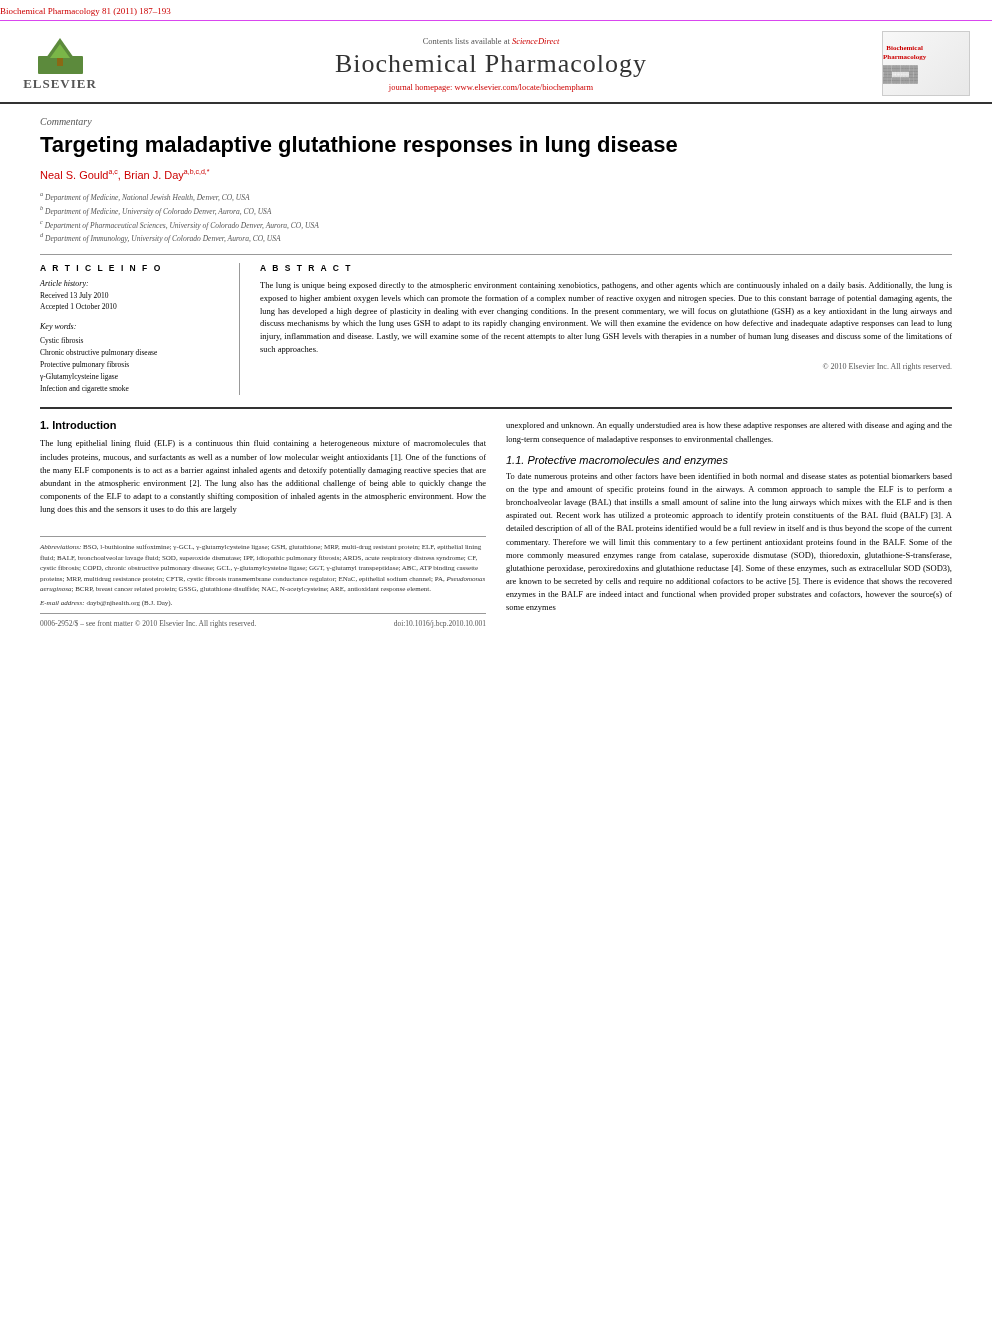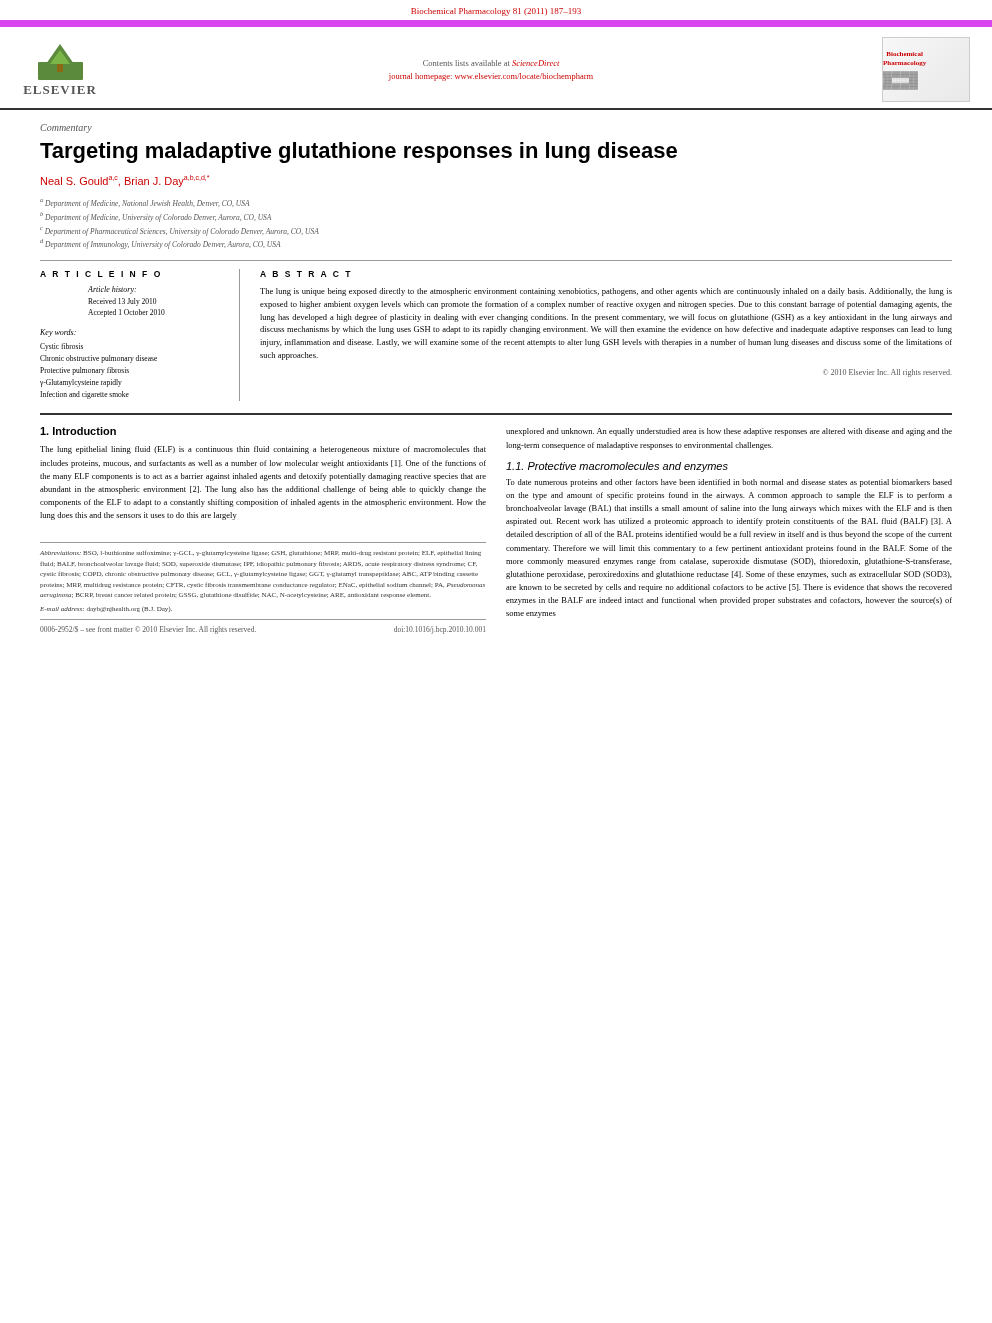--- a/index.html
+++ b/index.html
@@ -12,25 +12,24 @@
     }
     .page {
       width: 992px;
       min-height: 1323px;
       background: #fff;
       padding: 0;
     }
     
     .top-bar {
       width: 100%;
-      text-align: center;
       font-size: 9px;
       color: #c00;
       padding: 6px 0 4px 0;
-      border-bottom: 7px solid #d946ef;
+      border-bottom: 1px solid #d946ef;
     }
     
     .journal-header {
       display: flex;
       align-items: center;
       padding: 10px 20px 6px 20px;
       border-bottom: 2px solid #333;
       position: relative;
     }
     .elsevier-logo {
@@ -149,21 +148,20 @@
       letter-spacing: 2px;
       color: #000;
       font-family: Arial, sans-serif;
       font-weight: bold;
       margin-bottom: 6px;
       text-transform: uppercase;
     }
     .article-history {
       font-size: 7.5px;
       margin-bottom: 8px;
-      margin-left: 48px;
     }
     .article-history .label {
       font-style: italic;
       font-size: 8px;
       display: block;
       margin-bottom: 2px;
     }
     .article-history p {
       font-size: 7.5px;
       line-height: 1.5;
@@ -287,20 +285,21 @@
         </svg>
         <div class="elsevier-text">ELSEVIER</div>
       </div>
     </div>
 
     <div class="journal-title-area">
       <div class="sciencedirect-line">
         <span>Contents lists available at</span>
         <span class="sciencedirect-link">ScienceDirect</span>
       </div>
+      <div class="journal-name">Biochemical Pharmacology</div>
       <div class="journal-homepage">
         <span>journal homepage: www.elsevier.com/locate/biochempharm</span>
       </div>
     </div>
 
     <div class="journal-logo-right">
       <div class="journal-logo-box">
         <div style="font-size:7px; font-weight:bold; color:#c00; text-align:center; line-height:1.3;">
           <div>Biochemical</div>
           <div>Pharmacology</div>
@@ -338,21 +337,21 @@
         <div class="article-history">
           <span class="label">Article history:</span>
           <p>Received 13 July 2010</p>
           <p>Accepted 1 October 2010</p>
         </div>
         <div class="keywords">
           <span class="label">Key words:</span>
           <div>Cystic fibrosis</div>
           <div>Chronic obstructive pulmonary disease</div>
           <div>Protective pulmonary fibrosis</div>
-          <div>γ-Glutamylcysteine rapidly</div>
+          <div>γ-Glutamylcysteine ligase</div>
           <div>Infection and cigarette smoke</div>
         </div>
       </div>
 
       <div class="abstract-col">
         <div class="section-header">A B S T R A C T</div>
         <div class="abstract-text">The lung is unique being exposed directly to the atmospheric environment containing xenobiotics, pathogens, and other agents which are continuously inhaled on a daily basis. Additionally, the lung is exposed to higher ambient oxygen levels which can promote the formation of a complex number of reactive oxygen and nitrogen species. Due to this constant barrage of potential damaging agents, the lung has developed a high degree of plasticity in dealing with ever changing conditions. In the present commentary, we will focus on glutathione (GSH) as a key antioxidant in the lung airways and discuss mechanisms by which the lung uses GSH to adapt to its rapidly changing environment. We will then examine the evidence on how defective and inadequate adaptive responses can lead to lung injury, inflammation and disease. Lastly, we will examine some of the recent attempts to alter lung GSH levels with therapies in a number of human lung diseases and discuss some of the limitations of such approaches.</div>
         <div class="copyright">© 2010 Elsevier Inc. All rights reserved.</div>
       </div>
     </div>

